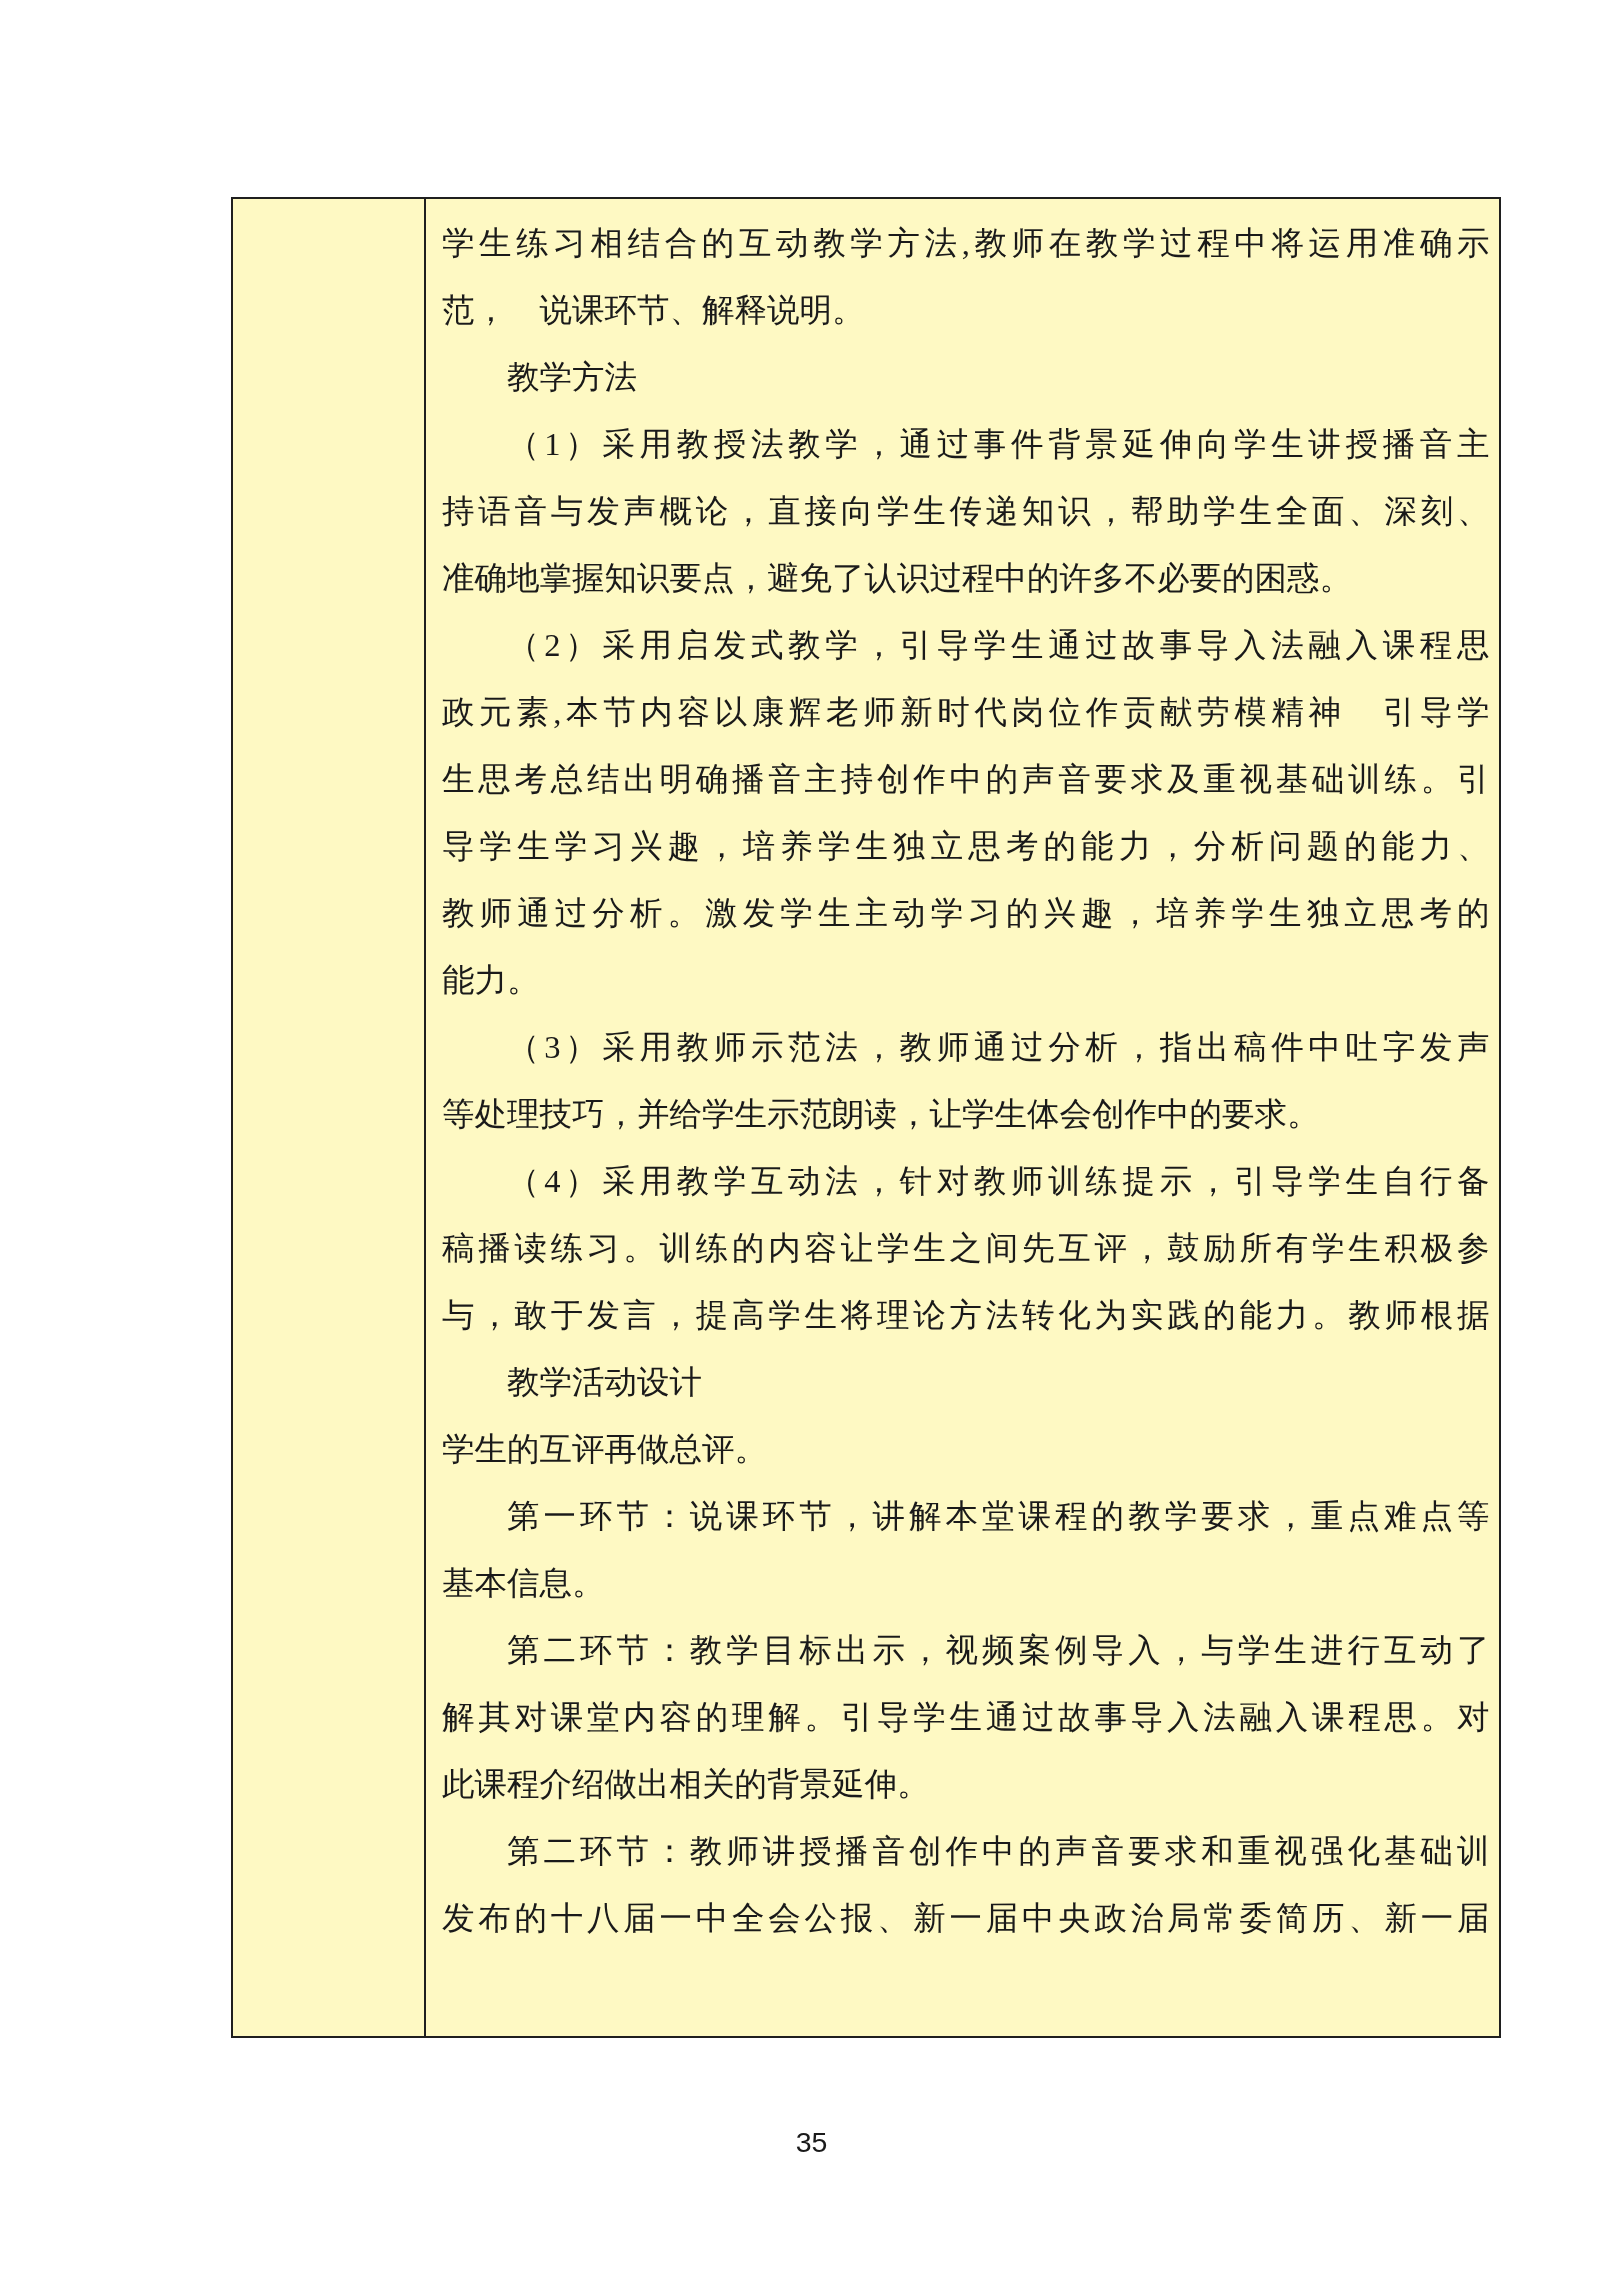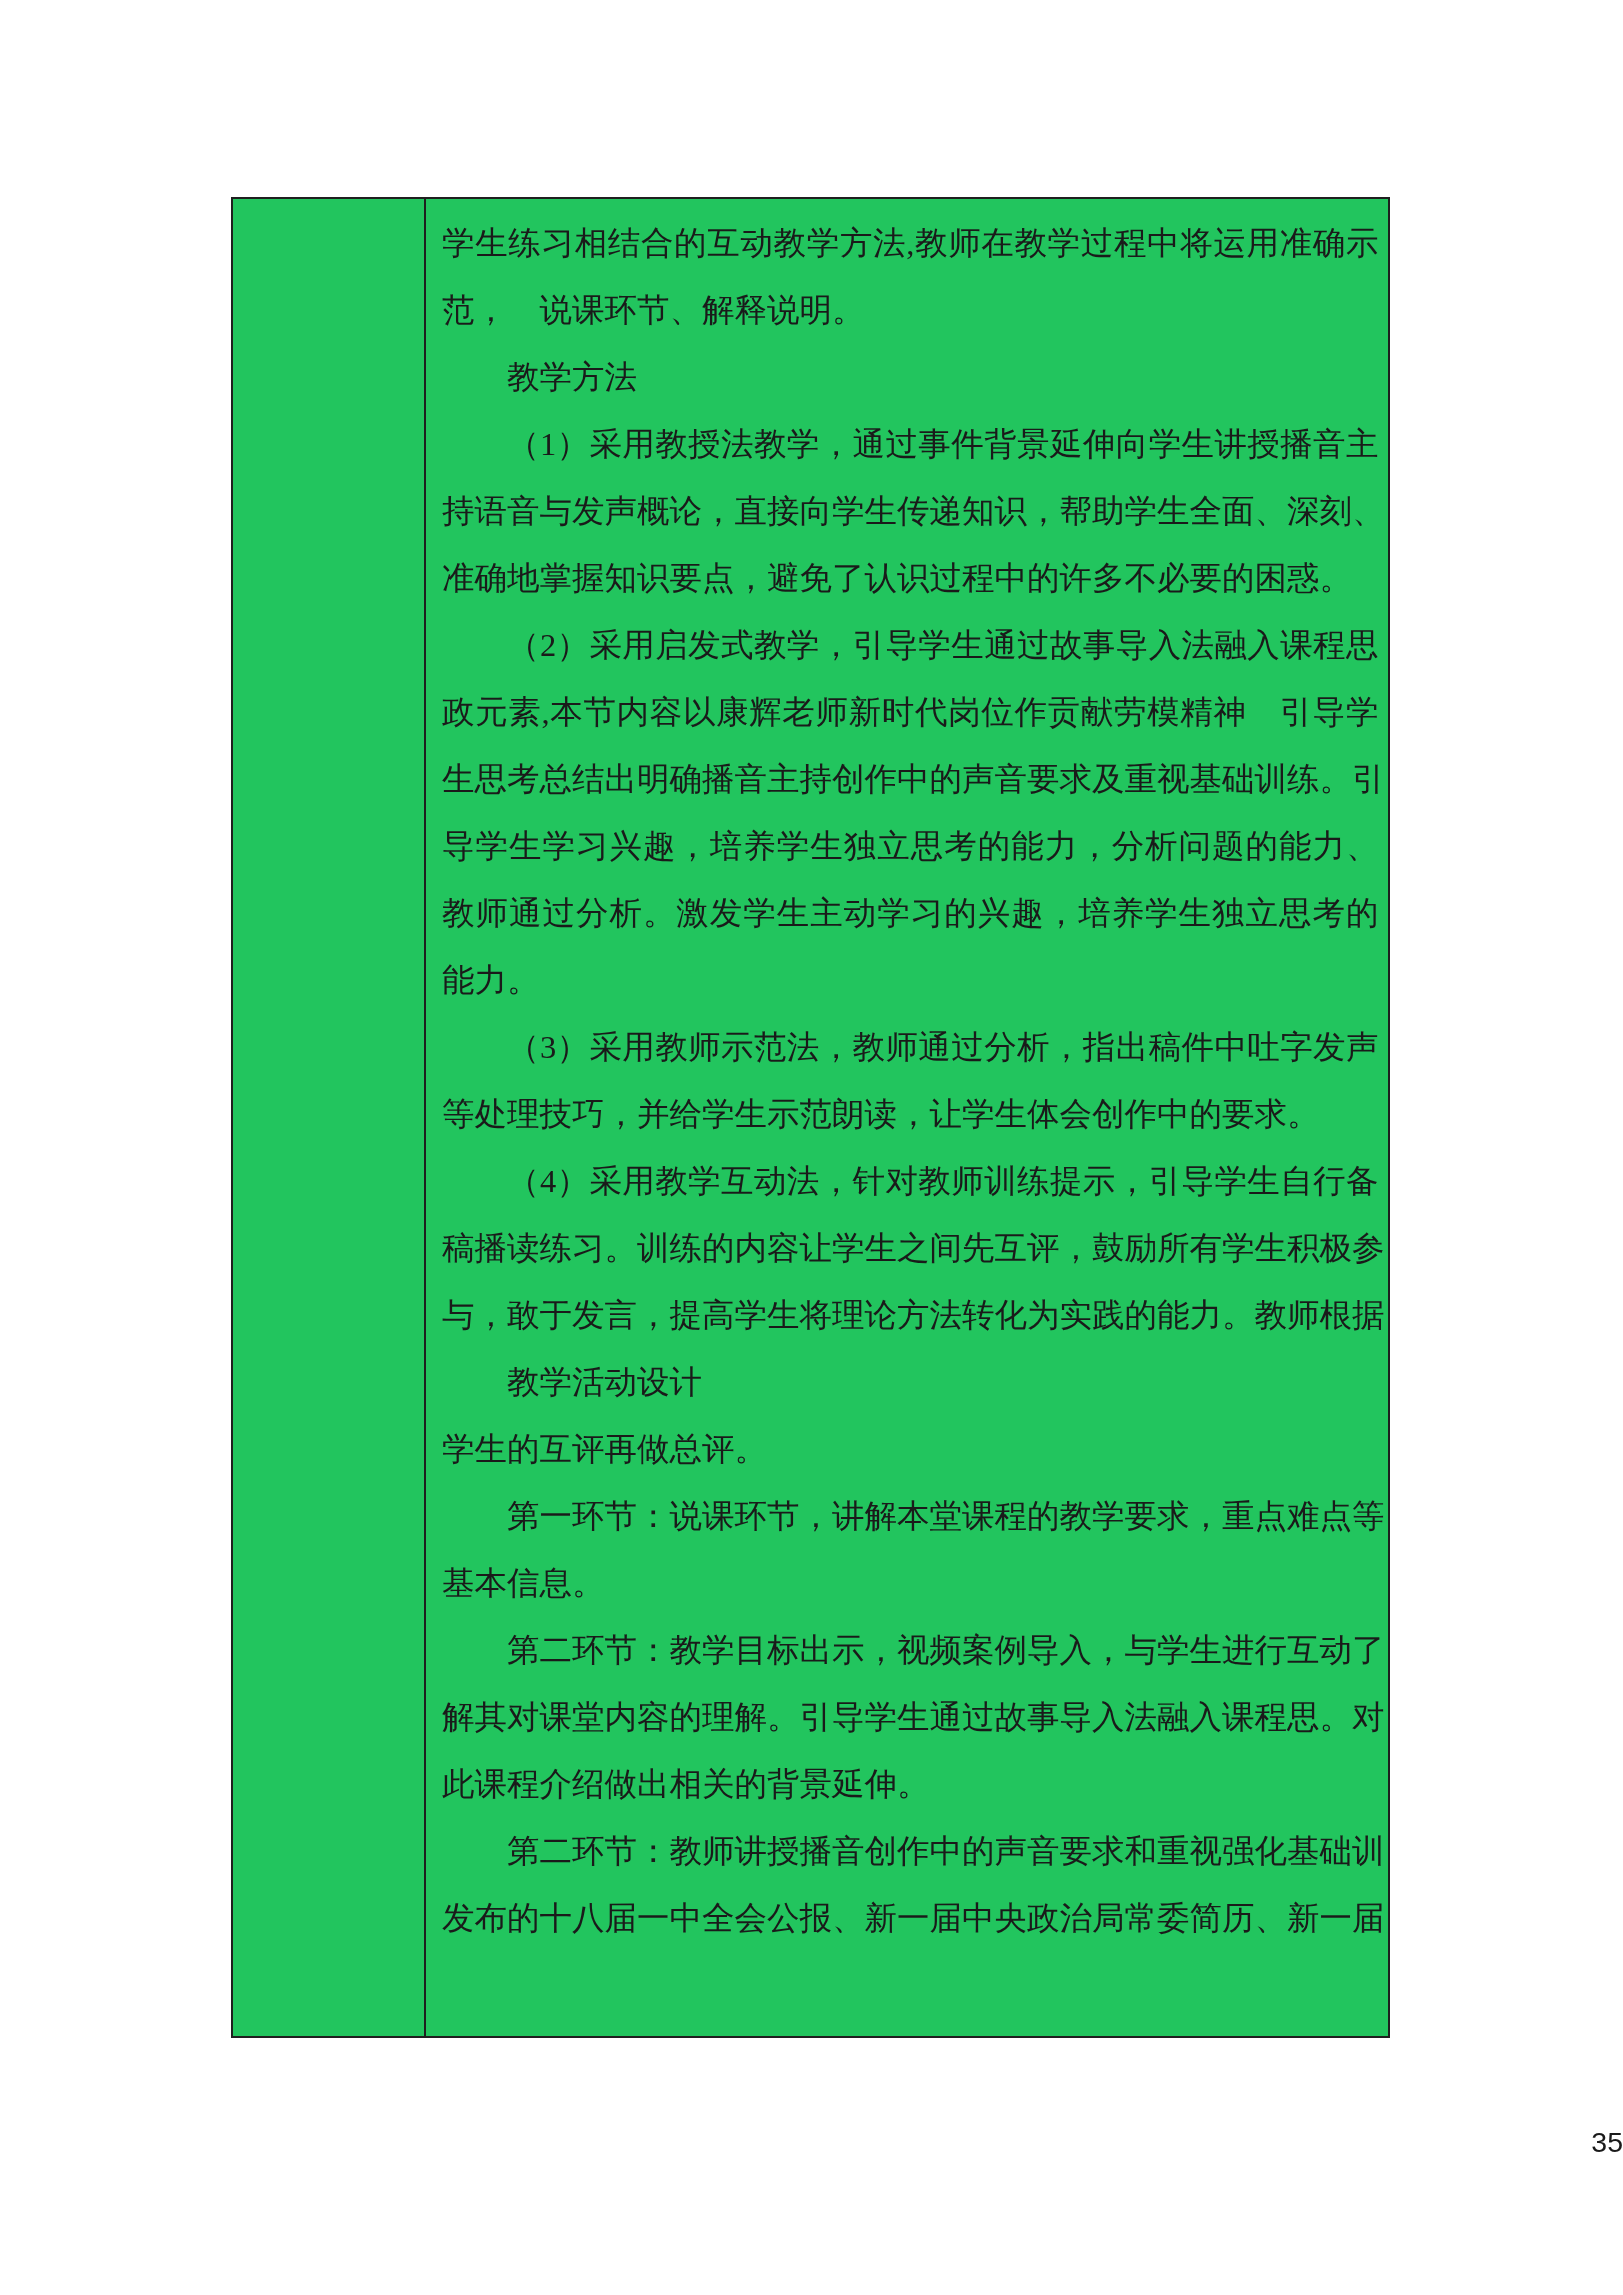--- a/index.html
+++ b/index.html
@@ -12,26 +12,26 @@
     width: 1623px;
     height: 2295px;
     background: #ffffff;
     font-family: "Liberation Serif", "DejaVu Serif", serif;
     overflow: hidden;
   }
   .lesson-table {
     position: absolute;
     left: 231px;
     top: 197px;
-    width: 1159px;
+    width: 1270px;
     height: 1841px;
     border: 2.4px solid #1f1f1f;
     box-sizing: border-box;
     display: flex;
-    background: #22c55e;
+    background: #fef9c3;
   }
   .cell-left {
     width: 193px;
     flex: 0 0 193px;
     border-right: 2.4px solid #1f1f1f;
     box-sizing: border-box;
   }
   .cell-right {
     flex: 1 1 auto;
     box-sizing: border-box;
@@ -52,21 +52,21 @@
     text-indent: 65px;
   }
   .ln.end {
     text-align-last: left;
   }
   .page-number {
     position: absolute;
     top: 2126px;
     left: 0;
     width: 1623px;
-    text-align: right;
+    text-align: center;
     font-family: "Liberation Sans", "DejaVu Sans", sans-serif;
     font-size: 28.5px;
     color: #1a1a1a;
   }
 </style>
 </head>
 <body>
 
 <div class="page">
 

